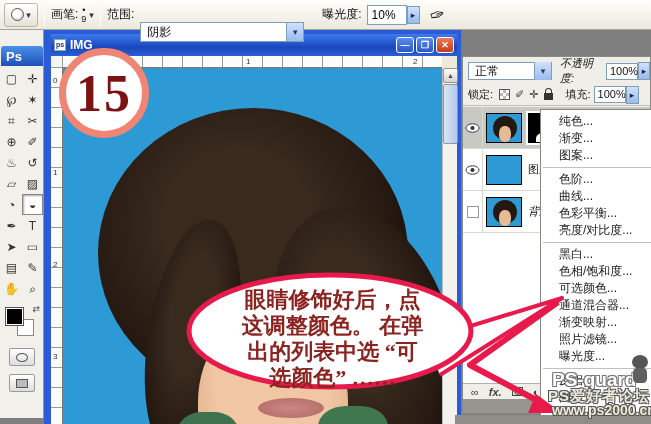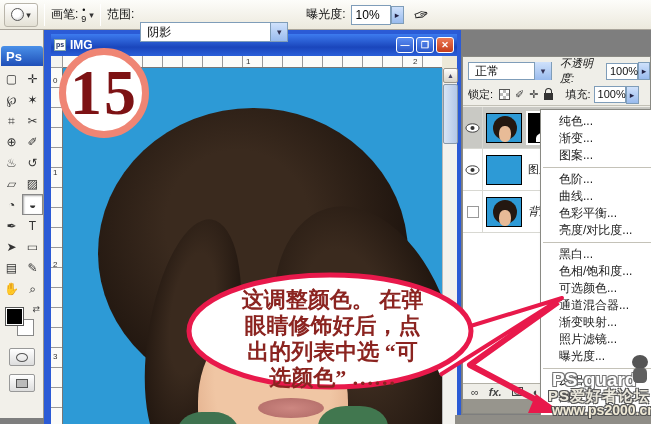--- a/index.html
+++ b/index.html
@@ -103,21 +103,21 @@
   .scroll-btn { width:15px; height:15px; background:linear-gradient(#fdfdfb,#d8d4ca);
     border:1px solid #9a968c; border-radius:2px; color:#446; font-size:7px;
     display:flex; align-items:center; justify-content:center; }
   #scroll-thumb { position:absolute; top:16px; left:0; width:15px; height:60px;
     background:linear-gradient(90deg,#d7e4f5,#b4c8e8); border:1px solid #89a; border-radius:2px; }
 
   
   #step-circle { left:59px; top:48px; width:90px; height:90px; border-radius:50%;
     background:#fff; border:7px solid #ef8574; z-index:6; display:flex;
     align-items:center; justify-content:center;
-    font-family:"Liberation Serif", serif; font-size:64px; font-weight:bold;
+    font-family:"Liberation Serif", serif; font-size:52px; font-weight:bold;
     color:#7d1214; letter-spacing:2px; }
 
   
   #layers-panel { left:462px; top:56px; width:189px; height:358px;
     background:#efeee8; border:1px solid #8a8a84; z-index:2; font-size:11px; color:#111; }
   .panel-row { position:absolute; left:0; right:0; display:flex; align-items:center; }
   #blend-row { top:3px; height:22px; }
   #lock-row { top:27px; height:22px; border-bottom:1px solid #c2c0b6; }
   #blend-select { width:92px; height:18px; margin-left:5px; }
   .pct-box { width:32px; height:17px; background:#fff; border:1px solid #7f9db9;
@@ -200,21 +200,21 @@
   </div>
   <div class="opt-sep"></div>
   <span>画笔:</span>
   <div class="brush-preview">
     <span>•</span>
     <span>9</span>
   </div>
   <span class="dd-arrow">▾</span>
   <div class="opt-sep"></div>
   <span>范围:</span>
-  <div class="xp-select" style="width:148px; margin-left:6px;margin-top:35px;">
+  <div class="xp-select" style="width:164px; margin-left:6px;margin-top:35px;">
     <span class="val">阴影</span>
     <span class="xp-dd-btn">▾</span>
   </div>
   <span style="margin-left:18px;">曝光度:</span>
   <input class="num-box" style="margin-left: 5px;" value="10%">
   <span class="xp-spin">▸</span>
   <span id="airbrush-icon">✑</span>
 </div>
 
 <div id="toolbox" class="abs">
@@ -376,22 +376,22 @@
 
 <div id="status-strip" class="abs"></div>
 
 <svg id="bubble-svg" class="abs" viewBox="0 0 430 169">
   <path d="M 275 85 L 412 43 L 290 120" fill="#fff" stroke="#e8194b" stroke-width="4" stroke-linejoin="round"></path>
   <ellipse cx="180" cy="76" rx="141" ry="56" fill="#fff" stroke="#e8194b" stroke-width="5"></ellipse>
   <path d="M 408 47 L 320 110 L 392 148" fill="none" stroke="#e8194b" stroke-width="6" stroke-linejoin="round"></path>
   <polygon points="386,139 412,158 378,158" fill="#e8194b"></polygon>
 </svg>
 <div id="bubble-text" class="abs">
+  <div>眼睛修饰好后，点</div>
   <div>这调整颜色。 在弹</div>
-  <div>眼睛修饰好后，点</div>
   <div>出的列表中选 “可</div>
   <div>选颜色” ……</div>
 </div>
 
 <div id="watermark" class="abs">
   <span id="guard-text">PS-guard</span>
   <span id="guard-mascot"></span>
   <span id="forum-text">PS爱好者论坛</span>
   <span id="url-text">www.ps2000.cn</span>
 </div>

